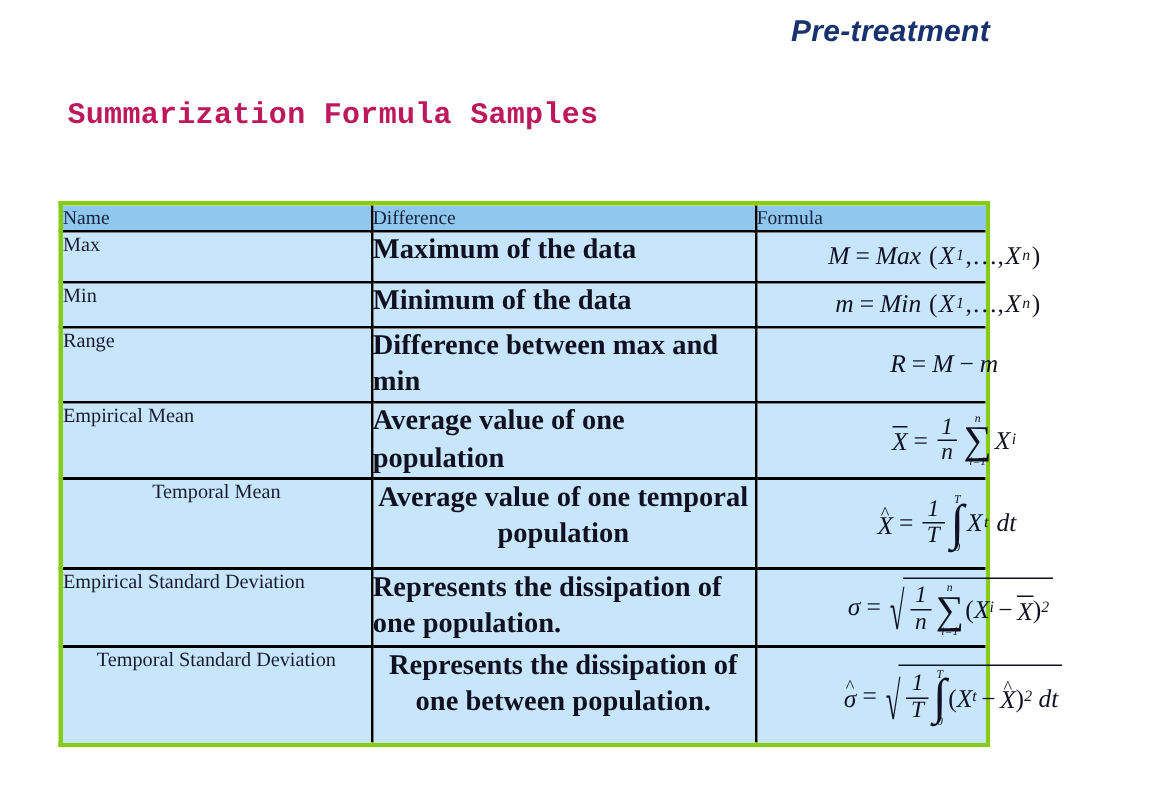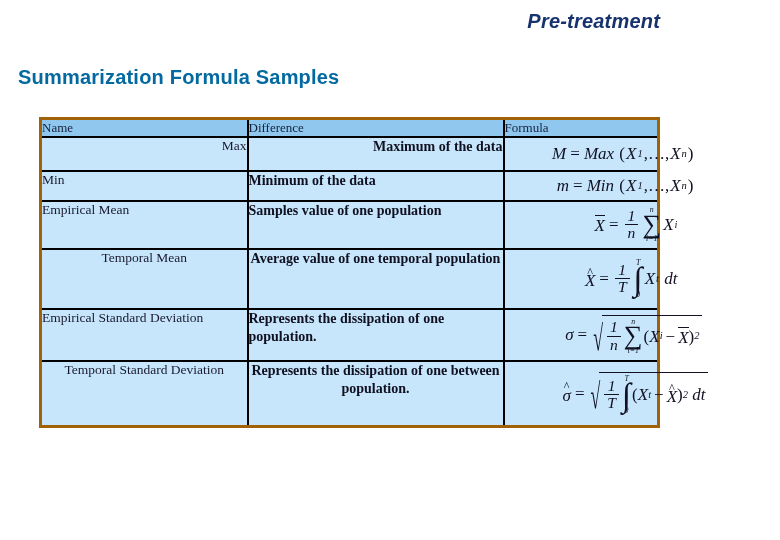--- a/index.html
+++ b/index.html
@@ -32,39 +32,39 @@
     font-weight: bold;
     font-style: italic;
     color: #17326E;
     letter-spacing: 0.2px;
     white-space: nowrap;
   }
 
   
   #slide-title {
     position: absolute;
-    left: 18px;
+    left: 45px;
     top: 66px;
-    font-family: Liberation Sans, sans-serif;
+    font-family: Liberation Mono, monospace;
     font-size: 20px;
     font-weight: bold;
-    color: #0369a1;
+    color: #be185d;
     letter-spacing: 0.2px;
     white-space: nowrap;
   }
 
   
   #formula-table {
     position: absolute;
     left: 39px;
-    top: 117px;
+    top: 134px;
     width: 618px;
     border-collapse: collapse;
     table-layout: fixed;
-    border: 3px solid #a16207;
+    border: 3px solid #84cc16;
   }
   #formula-table td, #formula-table th {
     border: 2px solid #000000;
     padding: 0;
     vertical-align: top;
     background: #C7E6FB;
     overflow: visible;
     position: relative;
   }
   #formula-table thead th {
@@ -79,21 +79,21 @@
     font-family: "Liberation Serif", serif;
     font-size: 13.5px;
     font-weight: normal;
     color: #1A1A2E;
     padding: 7px 6px 6px 7px;
     line-height: 1.25;
     white-space: nowrap;
   }
   .cell-desc {
     font-family: "Liberation Serif", serif;
-    font-size: 14px;
+    font-size: 19px;
     font-weight: bold;
     color: #101020;
     padding: 7px 6px 6px 7px;
     line-height: 1.28;
   }
   .head-cell {
     font-family: "Liberation Serif", serif;
     font-size: 13px;
     font-weight: normal;
     color: #16213E;
@@ -241,21 +241,21 @@
     </colgroup>
     <thead>
       <tr>
         <th class="head-cell">Name</th>
         <th class="head-cell">Difference</th>
         <th class="head-cell">Formula</th>
       </tr>
     </thead>
     <tbody>
 
-      <tr style="height:34px;text-align:right;">
+      <tr style="height:34px;">
         <td class="cell-name">Max</td>
         <td class="cell-desc">Maximum of the data</td>
         <td class="cell-formula">
           <div class="formula-wrap">
             <span class="math">
               <span class="up">M</span>
                 <span class="op">=</span>
                 <span class="up">Max</span>
               <span class="rm">&nbsp;(</span>
                 <span class="up">X</span>
@@ -283,24 +283,39 @@
                 <sub>1</sub>
                 <span class="rm">,…,</span>
               <span class="up">X</span>
                 <sub>n</sub>
                 <span class="rm">)</span>
             </span>
           </div>
         </td>
       </tr>
 
+      <tr style="height:32px;">
+        <td class="cell-name">Range</td>
+        <td class="cell-desc">Difference between max and min</td>
+        <td class="cell-formula">
+          <div class="formula-wrap">
+            <span class="math" style="transform:translateX(10px);">
+              <span class="up">R</span>
+                <span class="op">=</span>
+                <span class="up">M</span>
+              <span class="op">−</span>
+                <span class="up">m</span>
+            </span>
+          </div>
+        </td>
+      </tr>
 
       <tr style="height:48px;">
         <td class="cell-name">Empirical Mean</td>
-        <td class="cell-desc">Samples value of one population</td>
+        <td class="cell-desc">Average value of one population</td>
         <td class="cell-formula">
           <div class="formula-wrap">
             <span class="math" style="transform:translateX(22px);">
               <span class="bar up">X</span>
                 <span class="op">=</span>
               <span class="frac">
                   <span class="num">1</span>
                   <span class="den up">n</span>
                 </span>
               <span class="bigop">

